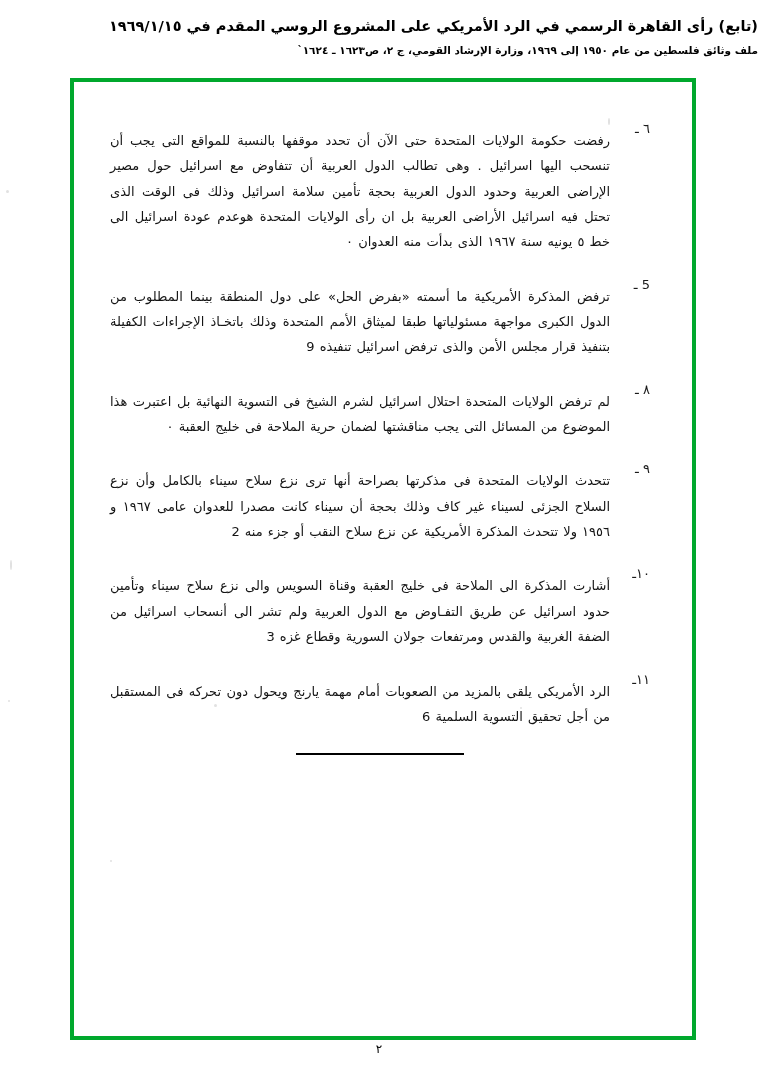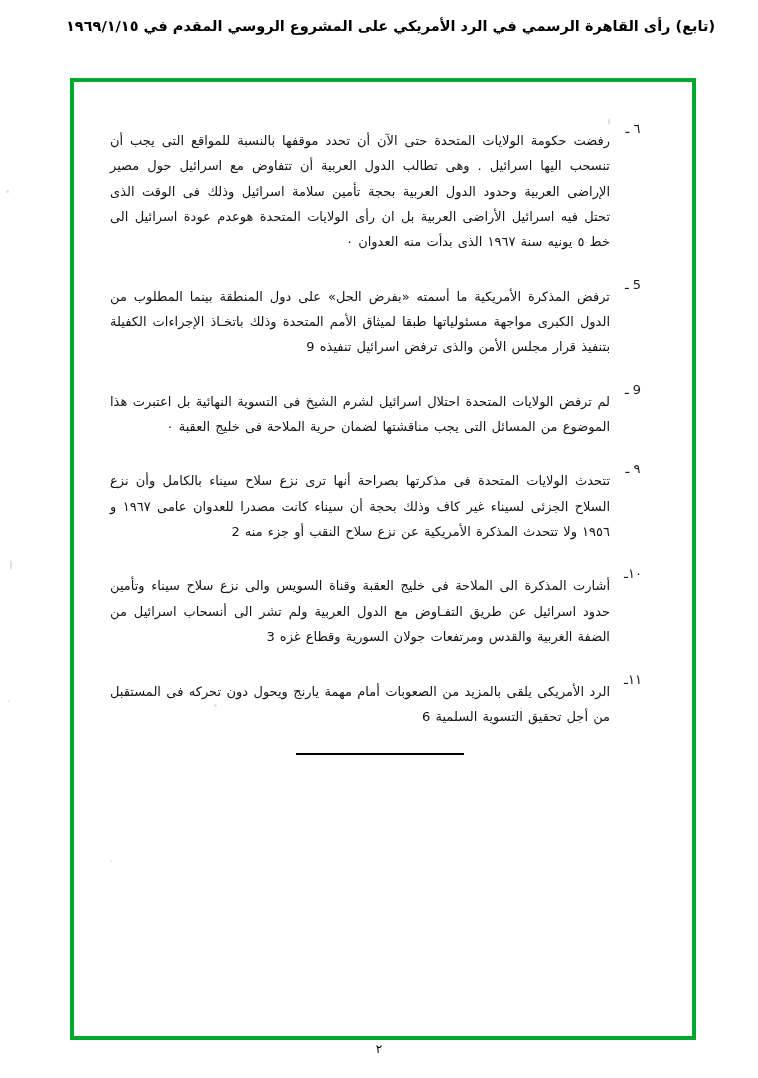--- a/index.html
+++ b/index.html
@@ -18,21 +18,20 @@
 
   .page {
     width: 758px;
     height: 1078px;
     position: relative;
     box-sizing: border-box;
   }
 
   
   .doc-header {
-    text-align: center;
     padding-top: 16px;
     padding-left: 23px;
   }
   .header-title {
     font-family: "DejaVu Sans", sans-serif;
     font-weight: bold;
     font-size: 14.5px;
     letter-spacing: 0px;
     color: #000;
     line-height: 1.5;
@@ -67,21 +66,21 @@
   
   .para {
     display: flex;
     direction: rtl;
     margin-bottom: 17px;
     align-items: flex-start;
   }
   .para-num {
     flex: 0 0 auto;
     width: 34px;
-    text-align: center;
+    text-align: right;
     font-size: 13px;
     line-height: 1.95;
     font-family: "DejaVu Sans", sans-serif;
     color: #1a1a1a;
     padding-left: 6px;
     white-space: nowrap;
   }
   .para-text {
     flex: 1 1 auto;
     font-size: 13px;
@@ -125,37 +124,38 @@
     opacity: 0.55;
   }
 </style>
 </head>
 <body>
 
 <div class="page">
 
   <div class="doc-header">
     <div class="header-title">(تابع) رأى القاهرة الرسمي في الرد الأمريكي على المشروع الروسي المقدم في ١٩٦٩/١/١٥</div>
+    <div class="header-subtitle">ملف وثائق فلسطين من عام ١٩٥٠ إلى ١٩٦٩، وزارة الإرشاد القومي، ج ٢، ص١٦٢٣ ـ ١٦٢٤`</div>
   </div>
 
   <div class="green-frame">
     <div class="frame-inner">
 
       <div class="para">
         <div class="para-num">٦ ـ</div>
         <div class="para-text">رفضت حكومة الولايات المتحدة حتى الآن أن تحدد موقفها بالنسبة للمواقع التى يجب أن تنسحب اليها اسرائيل . وهى تطالب الدول العربية أن تتفاوض مع اسرائيل حول مصير الإراضى العربية وحدود الدول العربية بحجة تأمين سلامة اسرائيل وذلك فى الوقت الذى تحتل فيه اسرائيل الأراضى العربية بل ان رأى الولايات المتحدة هوعدم عودة اسرائيل الى خط ٥ يونيه سنة ١٩٦٧ الذى بدأت منه العدوان ٠</div>
       </div>
 
       <div class="para">
         <div class="para-num">5 ـ</div>
         <div class="para-text">ترفض المذكرة الأمريكية ما أسمته «بفرض الحل» على دول المنطقة بينما المطلوب من الدول الكبرى مواجهة مسئولياتها طبقا لميثاق الأمم المتحدة وذلك باتخـاذ الإجراءات الكفيلة بتنفيذ قرار مجلس الأمن والذى ترفض اسرائيل تنفيذه 9</div>
       </div>
 
       <div class="para">
-        <div class="para-num">9 ـ</div>
+        <div class="para-num">٨ ـ</div>
         <div class="para-text">لم ترفض الولايات المتحدة احتلال اسرائيل لشرم الشيخ فى التسوية النهائية بل اعتبرت هذا الموضوع من المسائل التى يجب مناقشتها لضمان حرية الملاحة فى خليج العقبة ٠</div>
       </div>
 
       <div class="para">
         <div class="para-num">٩ ـ</div>
         <div class="para-text">تتحدث الولايات المتحدة فى مذكرتها بصراحة أنها ترى نزع سلاح سيناء بالكامل وأن نزع السلاح الجزئى لسيناء غير كاف وذلك بحجة أن سيناء كانت مصدرا للعدوان عامى ١٩٦٧ و ١٩٥٦ ولا تتحدث المذكرة الأمريكية عن نزع سلاح النقب أو جزء منه 2</div>
       </div>
 
       <div class="para">
         <div class="para-num">١٠ـ</div>

